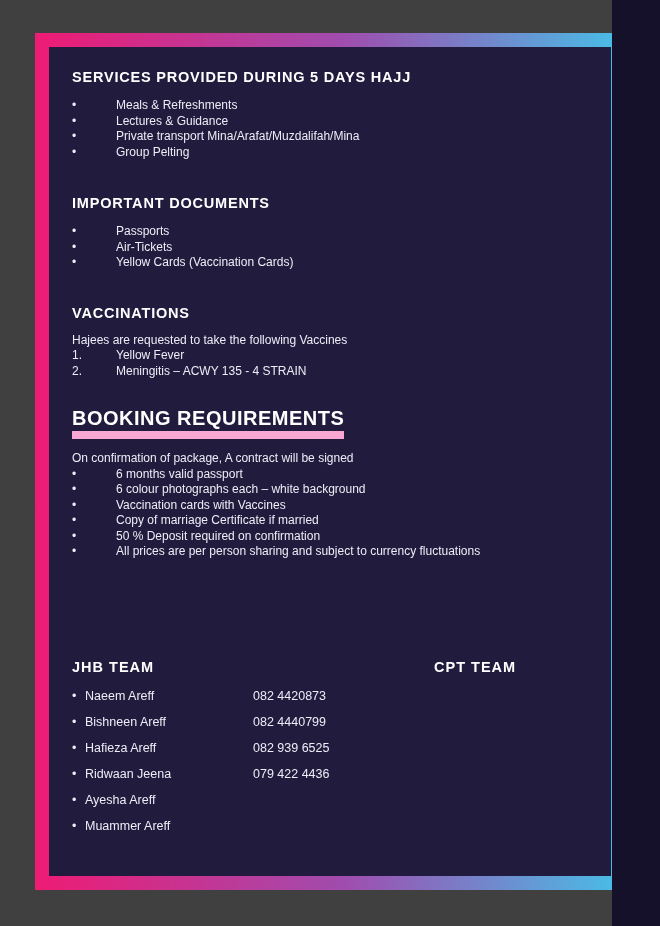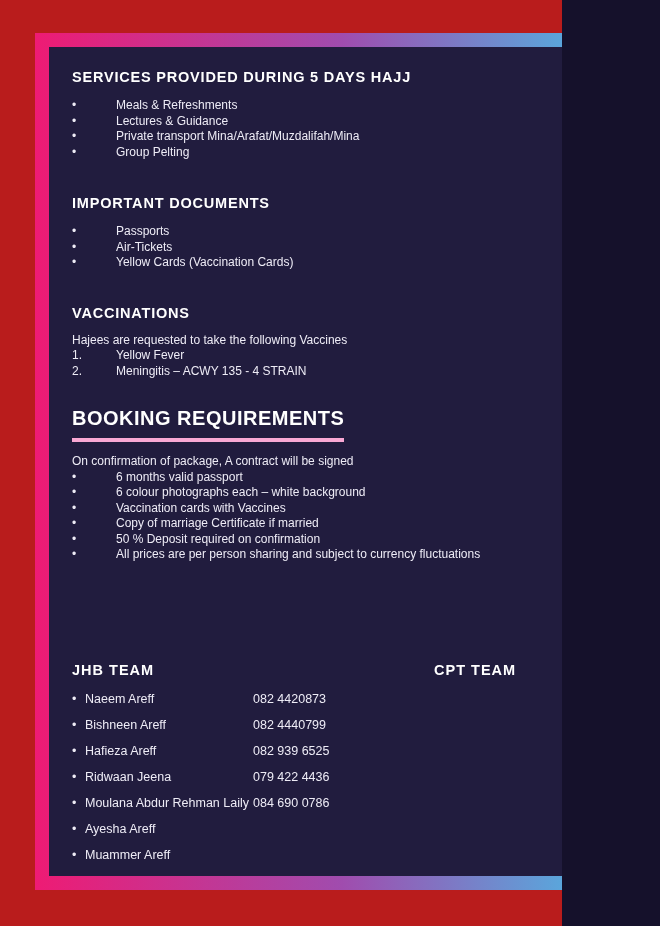--- a/index.html
+++ b/index.html
@@ -1,21 +1,21 @@
 <!DOCTYPE html>
 <html><head>
 <meta charset="utf-8">
 <style>
   * { box-sizing: border-box; }
   html, body { margin: 0; padding: 0; background: #15112b; }
   .page {
     position: relative;
-    width: 562px;
+    width: 612px;
     height: 926px;
-    background: #b91c1c;
+    background: #404040;
     font-family: "Liberation Sans", sans-serif;
     color: #eeecf6;
     overflow: hidden;
   }
   .frame {
     position: absolute;
     left: 35px; top: 33px;
     width: 590px; height: 857px;
     background: linear-gradient(90deg, #ee1b74 0%, #a04cae 52%, #47bfe8 100%);
   }
@@ -45,22 +45,22 @@
   .booking-title {
     margin: 0;
     font-size: 20px;
     line-height: 24px;
     font-weight: bold;
     letter-spacing: 0.5px;
     color: #ffffff;
   }
   .booking-title .underlined {
     display: inline-block;
-    border-bottom: 4px solid #f9a8d4;
-    padding-bottom: 8px;
+    border-bottom: 8px solid #f9a8d4;
+    padding-bottom: 1px;
     white-space: nowrap;
   }
   ul.blist, ol.nlist {
     list-style: none;
     margin: 13px 0 0 0;
     padding: 0;
     font-size: 12px;
     line-height: 15.5px;
   }
   ol.nlist { margin-top: 0; }
@@ -209,24 +209,20 @@
           </li>
           <li class="trow">
             <span class="tb">•</span><span>Hafieza Areff</span>
             <span class="phone">082 939 6525</span>
           </li>
           <li class="trow">
             <span class="tb">•</span><span>Ridwaan Jeena</span>
             <span class="phone">079 422 4436</span>
           </li>
           <li class="trow">
-            <span class="tb">•</span><span>Moulana Abdur Rehman Laily</span>
-            <span class="phone">084 690 0786</span>
-          </li>
-          <li class="trow">
             <span class="tb">•</span><span>Ayesha Areff</span>
             <span class="phone"></span>
           </li>
           <li class="trow">
             <span class="tb">•</span><span>Muammer Areff</span>
             <span class="phone"></span>
           </li>
         </ul>
       </div>
 

